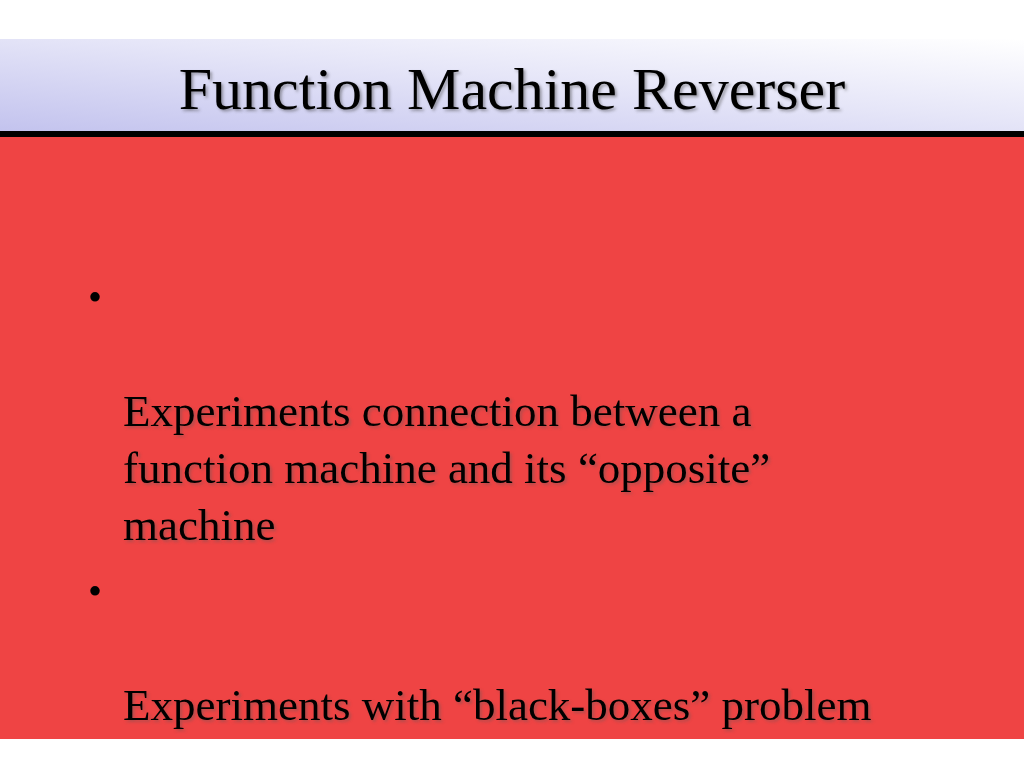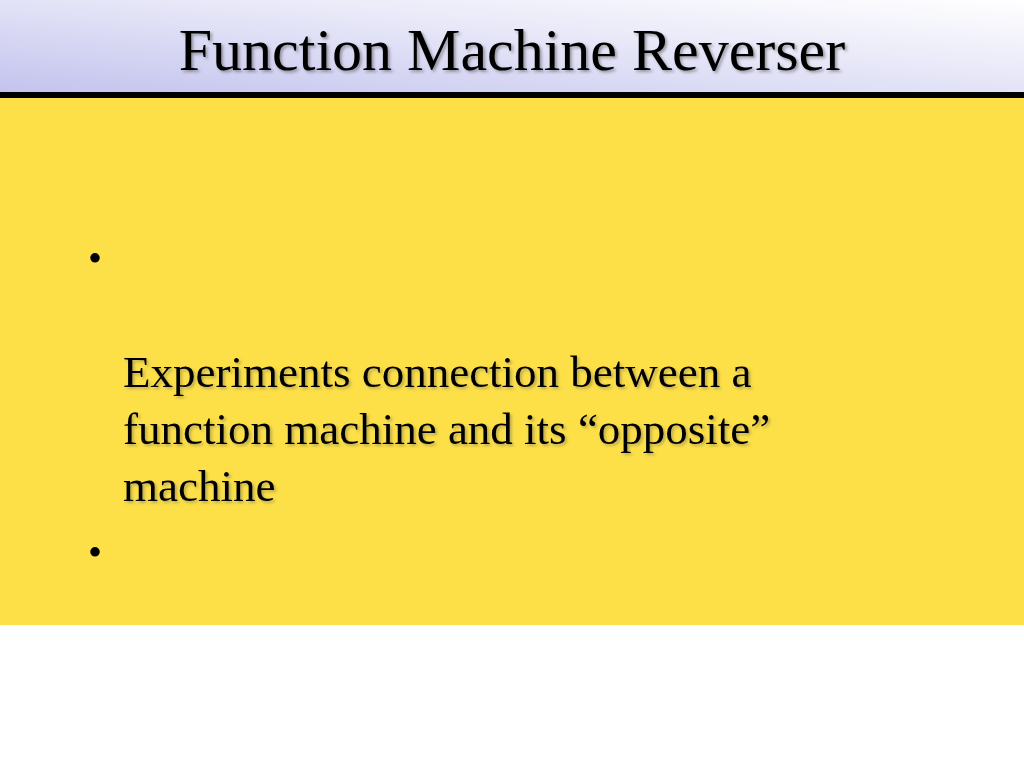--- a/index.html
+++ b/index.html
@@ -3,25 +3,26 @@
 <meta charset="utf-8">
 <style>
   html, body {
     margin: 0;
     padding: 0;
     background: #ffffff;
   }
   .slide {
     position: relative;
     width: 1024px;
-    height: 625px;
-    background: #fde047;
+    height: 700px;
+    background: #ef4444;
     overflow: hidden;
     font-family: "Liberation Serif", "DejaVu Serif", serif;
     color: #000000;
+    margin-top: 39px;
   }
   .header {
     position: absolute;
     top: 0;
     left: 0;
     width: 1024px;
     height: 92px;
     background: linear-gradient(to top right, #c3c3ee 0%, #e6e6f8 55%, #ffffff 100%);
     display: flex;
     align-items: center;
@@ -90,20 +91,21 @@
 
       <li class="bullet-item">
         <span class="bullet-glyph">•</span>
         <span class="bullet-text">Experiments connection between a
 function machine and its “opposite”
 machine</span>
       </li>
 
       <li class="bullet-item">
         <span class="bullet-glyph">•</span>
+        <span class="bullet-text">Experiments with “black-boxes” problem</span>
       </li>
 
       <li class="bullet-item">
         <span class="bullet-glyph">•</span>
         
       </li>
 
     </ul>
   </div>
 

